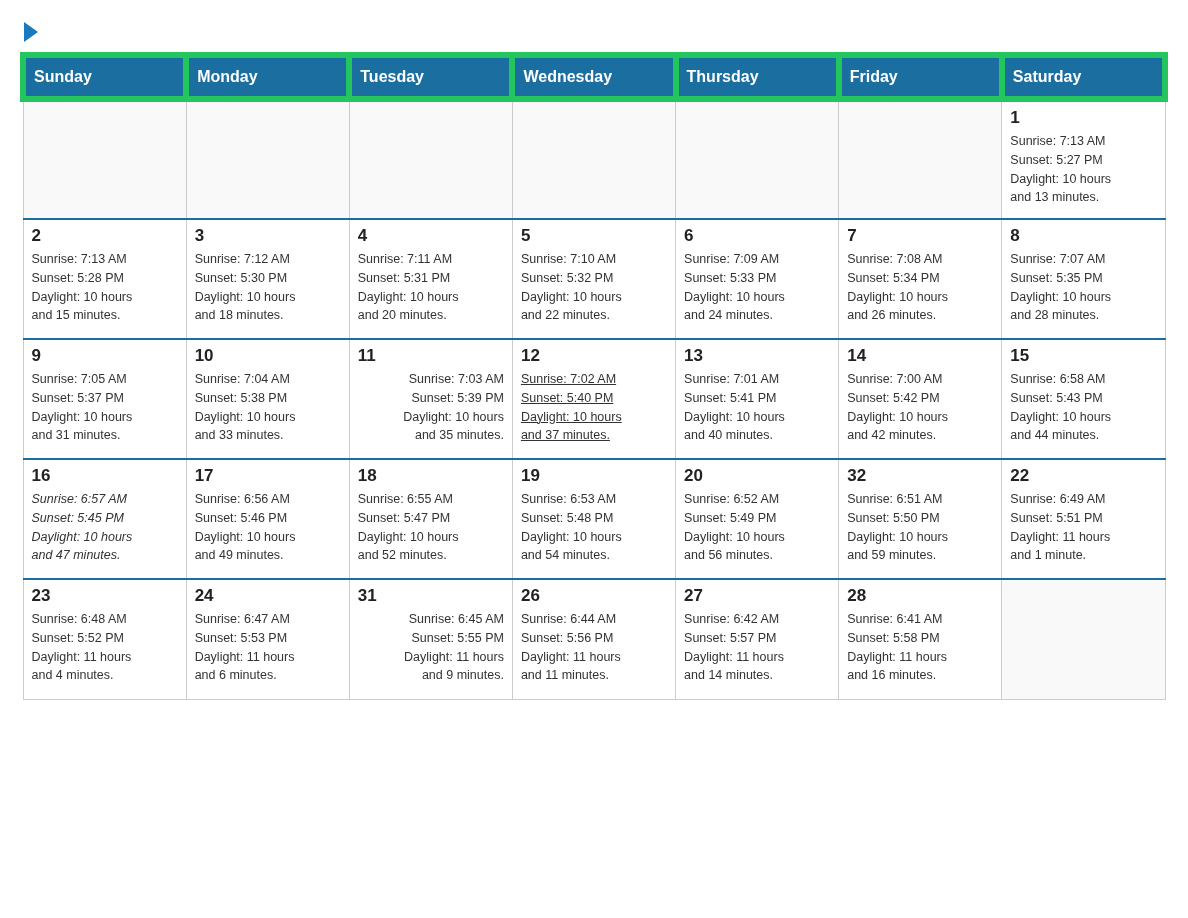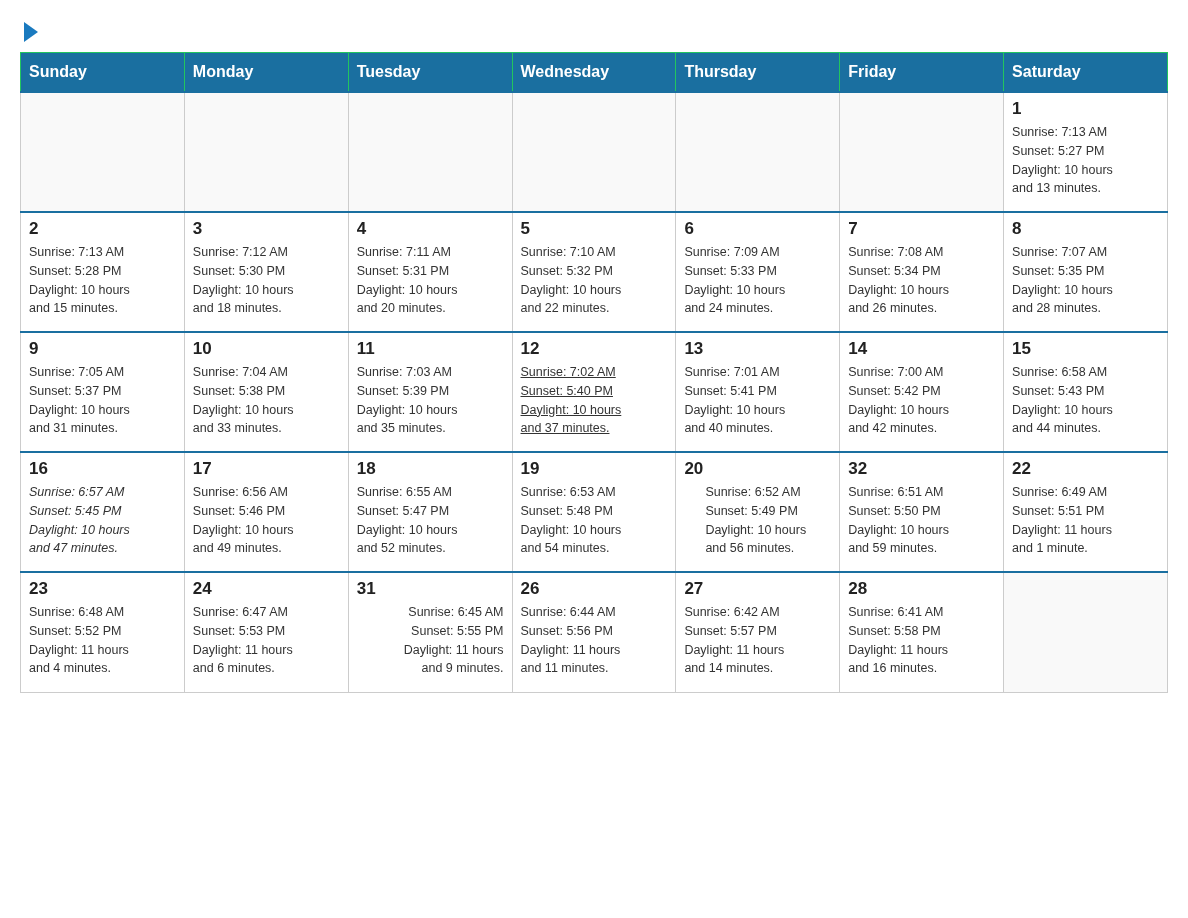--- a/index.html
+++ b/index.html
@@ -62,21 +62,21 @@
       border-collapse: collapse;
       margin-top: 10px;
     }
     .calendar th {
       background-color: #1a6fa0;
       color: #fff;
       font-size: 16px;
       font-weight: bold;
       padding: 10px 8px;
       text-align: left;
-      border: 1px solid #22c55e;
+      border: 6px solid #22c55e;
     }
     .calendar td {
       border: 1px solid #ccc;
       vertical-align: top;
       padding: 6px 8px;
       width: calc(100% / 7);
       height: 120px;
       font-size: 13px;
       color: #333;
     }
@@ -204,21 +204,21 @@
         </td>
         <td>
           <div class="day-number">10</div>
           <div class="day-info" style="white-space: pre-line;">Sunrise: 7:04 AM
 Sunset: 5:38 PM
 Daylight: 10 hours
 and 33 minutes.</div>
         </td>
         <td>
           <div class="day-number">11</div>
-          <div class="day-info" style="white-space: pre-line;">Sunrise: 7:03 AM
+          <div class="day-info" style="white-space: pre-line; text-align: right;">Sunrise: 7:03 AM
 Sunset: 5:39 PM
 Daylight: 10 hours
 and 35 minutes.</div>
         </td>
         <td>
           <div class="day-number">12</div>
           <div class="day-info" style="white-space: pre-line; text-decoration: underline;">Sunrise: 7:02 AM
 Sunset: 5:40 PM
 Daylight: 10 hours
 and 37 minutes.</div>
@@ -269,21 +269,21 @@
         </td>
         <td>
           <div class="day-number">19</div>
           <div class="day-info" style="white-space: pre-line;">Sunrise: 6:53 AM
 Sunset: 5:48 PM
 Daylight: 10 hours
 and 54 minutes.</div>
         </td>
         <td>
           <div class="day-number">20</div>
-          <div class="day-info" style="white-space: pre-line; margin-left: 21px;">Sunrise: 6:52 AM
+          <div class="day-info" style="white-space: pre-line;">Sunrise: 6:52 AM
 Sunset: 5:49 PM
 Daylight: 10 hours
 and 56 minutes.</div>
         </td>
         <td>
           <div class="day-number">32</div>
           <div class="day-info" style="white-space: pre-line;">Sunrise: 6:51 AM
 Sunset: 5:50 PM
 Daylight: 10 hours
 and 59 minutes.</div>

